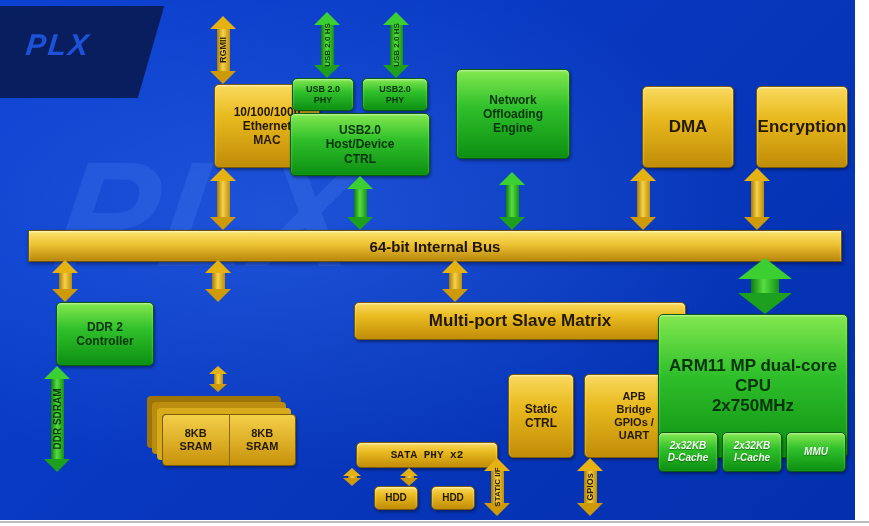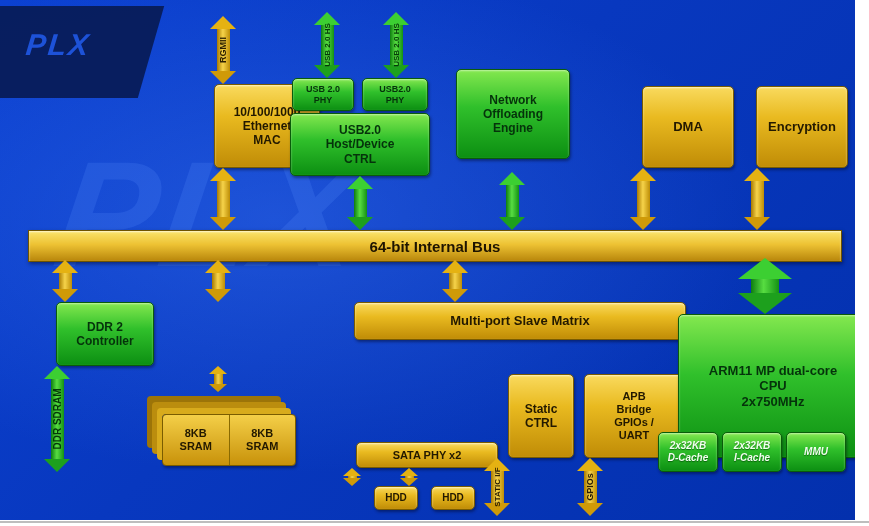--- a/index.html
+++ b/index.html
@@ -66,21 +66,21 @@
   .sram{position:absolute;}
   .sram .front{position:absolute;left:16px;top:22px;width:132px;height:50px;border-radius:4px;
     background:linear-gradient(180deg,#f4cf48,#c8920a);border:1px solid #7a5c00;
     box-shadow:-5px -6px 0 0 #d8ab1c,-10px -12px 0 0 #bb8d0e,-15px -18px 0 0 #9c7408,1px 2px 3px rgba(0,0,20,.4);
     display:flex;}
   .sram .cell{flex:1;display:flex;align-items:center;justify-content:center;text-align:center;
     font-weight:bold;font-size:11px;color:#231900;white-space:pre-line;line-height:1.15;}
   .sram .cell + .cell{border-left:1px solid #8a6a00;}
 
   .fs9{font-size:9px;}  .fs10{font-size:10px;} .fs11{font-size:11px;}
-  .fs13{font-size:13px;}
+  .fs13{font-size:17px;}
   .cache{font-style:italic;color:#f2fff0;font-size:10px;text-shadow:0 1px 1px rgba(0,60,0,.6);}
 </style>
 </head>
 <body>
 
 <div id="stage">
   <div id="canvas">
 
     <div class="emblem"></div>
     <div class="emblem-text">PLX</div>
@@ -188,21 +188,21 @@
       <div class="front">
         <div class="cell">8KB
 SRAM</div>
         <div class="cell">8KB
 SRAM</div>
       </div>
     </div>
 
     <div class="blk gold fs13" style="left:310px;top:302px;width:332px;height:38px;">Multi-port Slave Matrix</div>
 
-    <div class="blk gold fs11" style="left:312px;top:442px;width:142px;height:26px;">SATA PHY x2</div>
+    <div class="blk gold fs11" style="left:312px;top:442px;width:142px;height:26px;font-family:Liberation Mono, monospace;">SATA PHY x2</div>
     <div class="arr gold-a small" style="left:343px;top:468px;height:18px;">
       <i class="hd up"></i>
         <i class="sh"></i>
         <i class="hd dn"></i>
       </div>
     <div class="arr gold-a small" style="left:400px;top:468px;height:18px;">
       <i class="hd up"></i>
         <i class="sh"></i>
         <i class="hd dn"></i>
       </div>
@@ -222,21 +222,21 @@
 Bridge
 GPIOs /
 UART</div>
     <div class="arr gold-a" style="left:577px;top:458px;height:58px;">
       <i class="hd up"></i>
         <i class="sh"></i>
         <i class="hd dn"></i>
       <span class="vlab fs9">GPIOs</span>
     </div>
 
-    <div class="blk green fs13" style="left:658px;top:314px;width:190px;height:144px;margin-left:20px;">ARM11 MP dual-core
+    <div class="blk green fs13" style="left:658px;top:314px;width:190px;height:144px;">ARM11 MP dual-core
 CPU
 2x750MHz</div>
     <div class="blk green cache" style="left:658px;top:432px;width:60px;height:40px;">2x32KB
 D-Cache</div>
     <div class="blk green cache" style="left:722px;top:432px;width:60px;height:40px;">2x32KB
 I-Cache</div>
     <div class="blk green cache" style="left:786px;top:432px;width:60px;height:40px;">MMU</div>
 
   </div>
   <div id="bottom-rule"></div>

